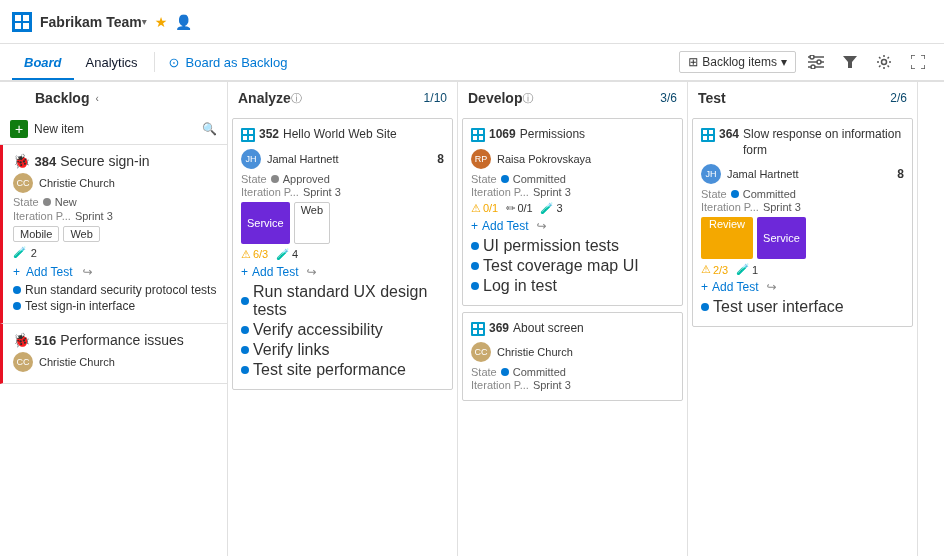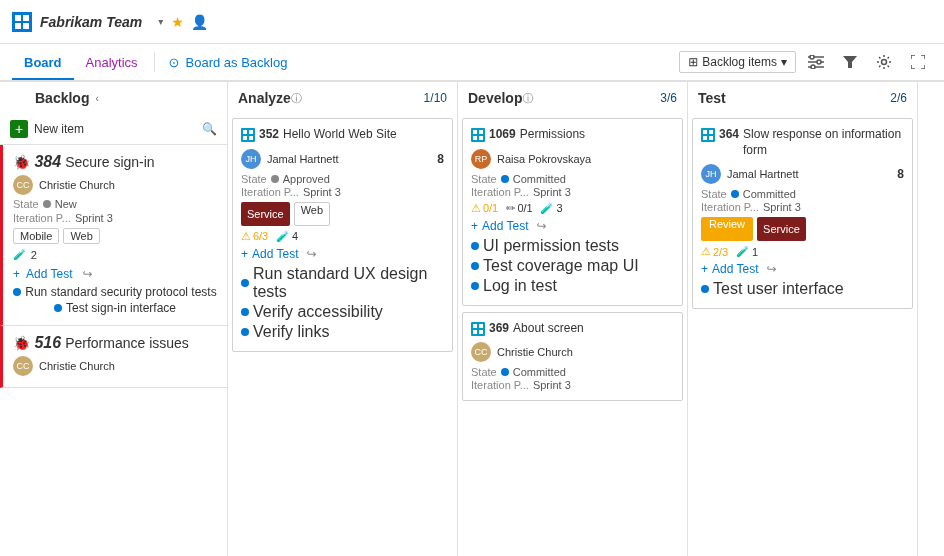--- a/index.html
+++ b/index.html
@@ -4,30 +4,30 @@
   <style>
     * { box-sizing: border-box; margin: 0; padding: 0; }
     body { font-family: 'Segoe UI', sans-serif; font-size: 12px; background: #fff; color: #333; overflow: hidden; width: 944px; height: 556px; }
 
     
     .top-header {
       display: flex; align-items: center; padding: 6px 12px; border-bottom: 1px solid #e0e0e0;
       height: 44px;
     }
     .logo-icon { width: 20px; height: 20px; background: #0078d4; margin-right: 8px; display: flex; align-items: center; justify-content: center; }
-    .team-name { font-size: 14px; font-weight: 600; margin-right: 16px; font-style: italic; }
+    .team-name { font-size: 14px; font-weight: 600; margin-right: 0; }
     .star-icon { color: #f4a800; }
 
     
     .nav-bar {
       display: flex; align-items: center; padding: 0 12px; border-bottom: 2px solid #e0e0e0;
       height: 38px; gap: 0;
     }
-    .nav-item { padding: 8px 12px; font-size: 13px; cursor: pointer; color: #a21caf; position: relative; }
-    .nav-item.active { color: #0078d4; border-bottom: 2px solid #0078d4; margin-bottom: -2px; font-weight: 600; }
+    .nav-item { padding: 8px 12px; font-size: 13px; cursor: pointer; color: #0f172a; position: relative; }
+    .nav-item.active { color: #0078d4; border-bottom: 2px solid #0078d4; margin-bottom: -2px; font-weight: 600; font-style: italic; }
     .nav-divider { width: 1px; height: 20px; background: #e0e0e0; margin: 0 4px; }
     .nav-view { display: flex; align-items: center; gap: 6px; padding: 4px 10px; font-size: 13px; color: #0078d4; cursor: pointer; }
     .nav-right { margin-left: auto; display: flex; align-items: center; gap: 6px; }
     .backlog-btn { display: flex; align-items: center; gap: 4px; border: 1px solid #ccc; padding: 3px 8px; border-radius: 2px; font-size: 12px; cursor: pointer; }
     .icon-btn { width: 28px; height: 28px; display: flex; align-items: center; justify-content: center; cursor: pointer; color: #555; font-size: 14px; border-radius: 2px; }
 
     
     .board-container { display: flex; height: calc(556px - 82px); overflow: hidden; }
 
     
@@ -36,34 +36,34 @@
     .col-title { font-size: 14px; font-weight: 600; padding-left: 25px; }
     .col-action { cursor: pointer; color: #666; }
     .new-item-btn { display: flex; align-items: center; gap: 6px; padding: 6px 10px; cursor: pointer; border-bottom: 1px solid #e0e0e0; }
     .plus-icon { width: 18px; height: 18px; background: #107c10; color: #fff; display: flex; align-items: center; justify-content: center; font-size: 14px; border-radius: 2px; }
     .search-icon-sm { margin-left: auto; color: #666; cursor: pointer; }
 
     .backlog-items { overflow-y: auto; flex: 1; }
     .work-item-card { padding: 8px 10px; border-bottom: 1px solid #e0e0e0; }
     .item-header { display: flex; align-items: center; gap: 4px; margin-bottom: 4px; }
     .bug-icon { color: #e81123; font-size: 14px; }
-    .item-id { font-weight: 600; font-size: 16px; font-style: italic; }
+    .item-id { font-weight: 600; font-size: 13px; }
     .item-title { font-size: 14px; }
     .avatar-sm { width: 20px; height: 20px; border-radius: 50%; background: #c8a96e; display: flex; align-items: center; justify-content: center; font-size: 9px; color: #fff; flex-shrink: 0; }
     .avatar-sm.blue { background: #4a90d9; }
     .field-row { display: flex; align-items: center; gap: 4px; margin-top: 2px; font-size: 11px; color: #555; }
     .field-label { color: #888; }
     .state-dot { width: 8px; height: 8px; border-radius: 50%; background: #888; display: inline-block; }
     .state-dot.blue { background: #0078d4; }
     .tag-row { display: flex; gap: 4px; margin-top: 4px; flex-wrap: wrap; }
     .tag { padding: 1px 6px; border: 1px solid #ccc; border-radius: 2px; font-size: 11px; }
     .flask-row { display: flex; align-items: center; gap: 4px; margin-top: 4px; font-size: 11px; }
     .test-links { margin-top: 6px; }
     .add-test-row { display: flex; align-items: center; gap: 6px; font-size: 12px; color: #0078d4; cursor: pointer; margin-bottom: 4px; }
-    .test-link { display: flex; align-items: center; gap: 4px; font-size: 12px; margin-bottom: 2px; justify-content: center; }
+    .test-link { display: flex; align-items: center; gap: 4px; font-size: 12px; margin-bottom: 2px; }
     .test-dot { width: 8px; height: 8px; border-radius: 50%; background: #0078d4; flex-shrink: 0; }
 
     
     .kanban-area { display: flex; flex: 1; overflow-x: auto; }
     .kanban-col { min-width: 230px; width: 230px; border-right: 1px solid #e0e0e0; display: flex; flex-direction: column; overflow: hidden; }
     .kanban-col-header { display: flex; align-items: center; padding: 8px 10px; }
     .kanban-col-title { font-size: 14px; font-weight: 600; }
     .kanban-count { font-size: 12px; color: #0c4a6e; margin-left: auto; }
     .kanban-cards { overflow-y: auto; flex: 1; padding: 4px; display: flex; flex-direction: column; gap: 6px; }
 
@@ -71,21 +71,21 @@
     .board-card { background: #fff; border: 1px solid #d0d0d0; border-radius: 2px; padding: 8px; }
     .board-card-header { display: flex; align-items: flex-start; gap: 4px; margin-bottom: 6px; }
     .board-icon { width: 14px; height: 14px; display: flex; align-items: center; justify-content: center; flex-shrink: 0; margin-top: 1px; }
     .board-id { font-weight: 600; font-size: 12px; flex-shrink: 0; }
     .board-title { font-size: 12px; line-height: 1.3; }
     .card-avatar-row { display: flex; align-items: center; gap: 6px; margin-bottom: 4px; }
     .count-badge { margin-left: auto; font-weight: 600; font-size: 12px; }
     .card-field { font-size: 11px; color: #555; display: flex; gap: 4px; align-items: center; margin-bottom: 1px; }
     .card-field-label { color: #888; }
     .card-tags { display: flex; gap: 4px; margin: 4px 0; flex-wrap: wrap; }
-    .tag-green { background: #7f1d1d; color: #fff; padding: 6px 6px; border-radius: 2px; font-size: 11px; }
+    .tag-green { background: #6d28d9; color: #fff; padding: 15px 6px; border-radius: 2px; font-size: 11px; }
     .tag-yellow { background: #f4a800; color: #fff; padding: 1px 8px; border-radius: 2px; font-size: 11px; }
     .tag-outline { border: 1px solid #ccc; padding: 1px 6px; border-radius: 2px; font-size: 11px; }
     .card-stats { display: flex; align-items: center; gap: 8px; margin: 4px 0; font-size: 11px; }
     .stat-item { display: flex; align-items: center; gap: 2px; }
     .stat-warning { color: #f4a800; }
     .card-add-test { display: flex; align-items: center; gap: 4px; font-size: 12px; color: #0078d4; cursor: pointer; margin: 4px 0; }
     .card-test-item { display: flex; align-items: center; gap: 4px; font-size: 16px; margin-bottom: 2px; }
     .info-icon { font-size: 11px; color: #888; cursor: pointer; }
 
     
@@ -296,20 +296,24 @@
             <span>Run standard UX design tests</span>
           </div>
           <div class="card-test-item">
             <span class="test-dot"></span>
             <span>Verify accessibility</span>
           </div>
           <div class="card-test-item">
             <span class="test-dot"></span>
             <span>Verify links</span>
           </div>
+          <div class="card-test-item">
+            <span class="test-dot"></span>
+            <span>Test site performance</span>
+          </div>
         </div>
       </div>
     </div>
 
     <div class="kanban-col">
       <div class="kanban-col-header">
         <span class="kanban-col-title">Develop</span>
         <span class="info-icon">ⓘ</span>
         <span class="kanban-count">
           <span>3</span>/<span>6</span>

